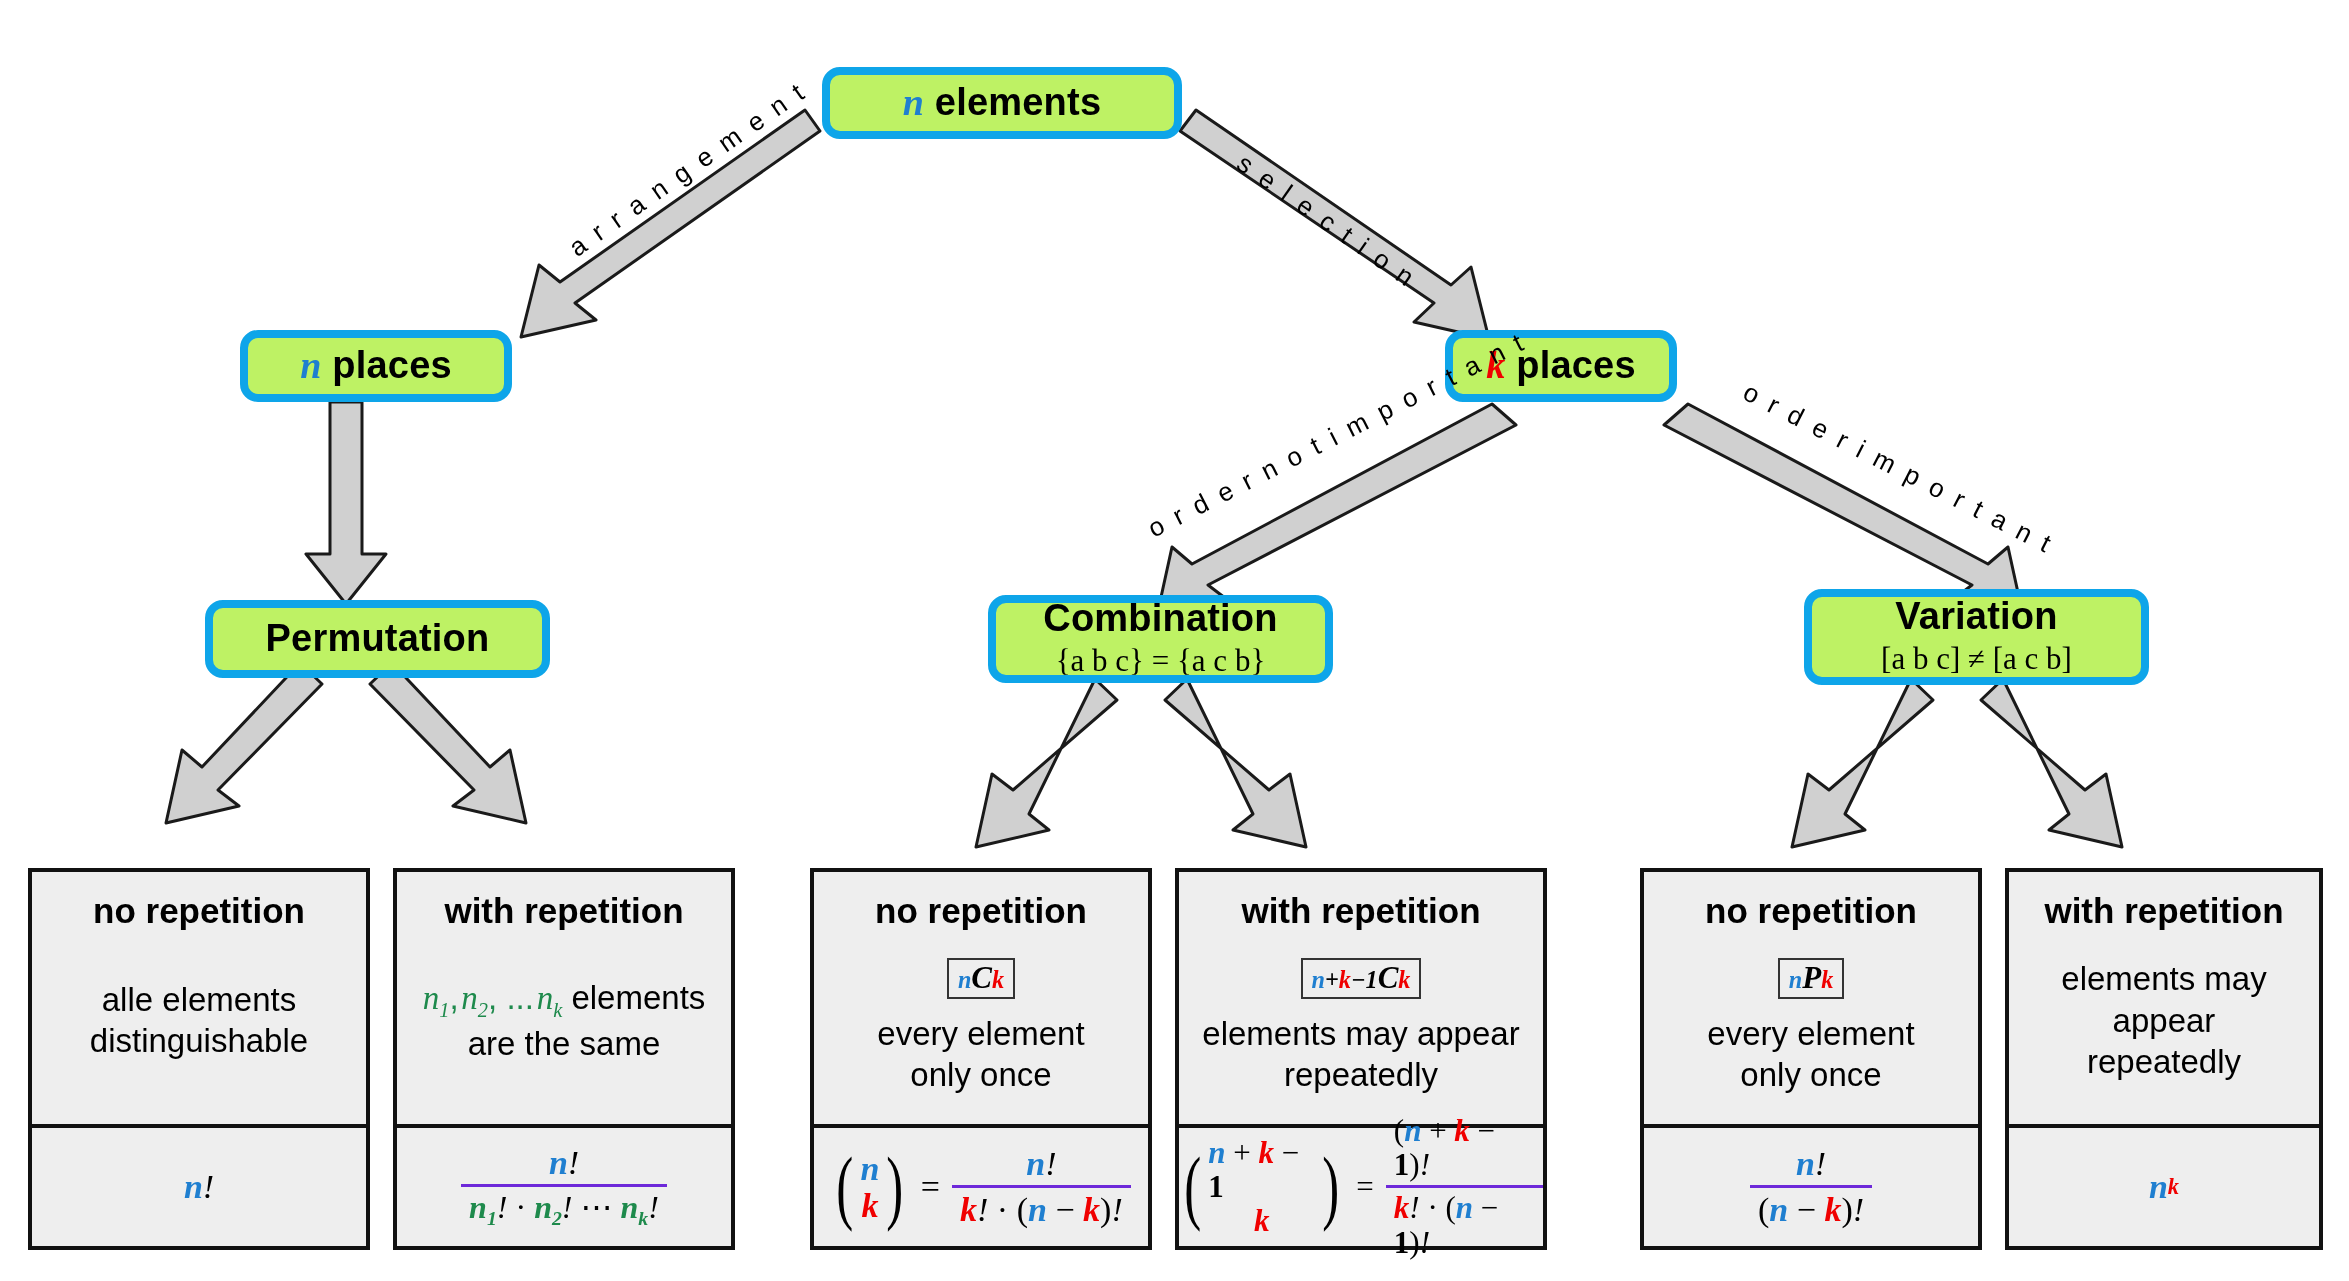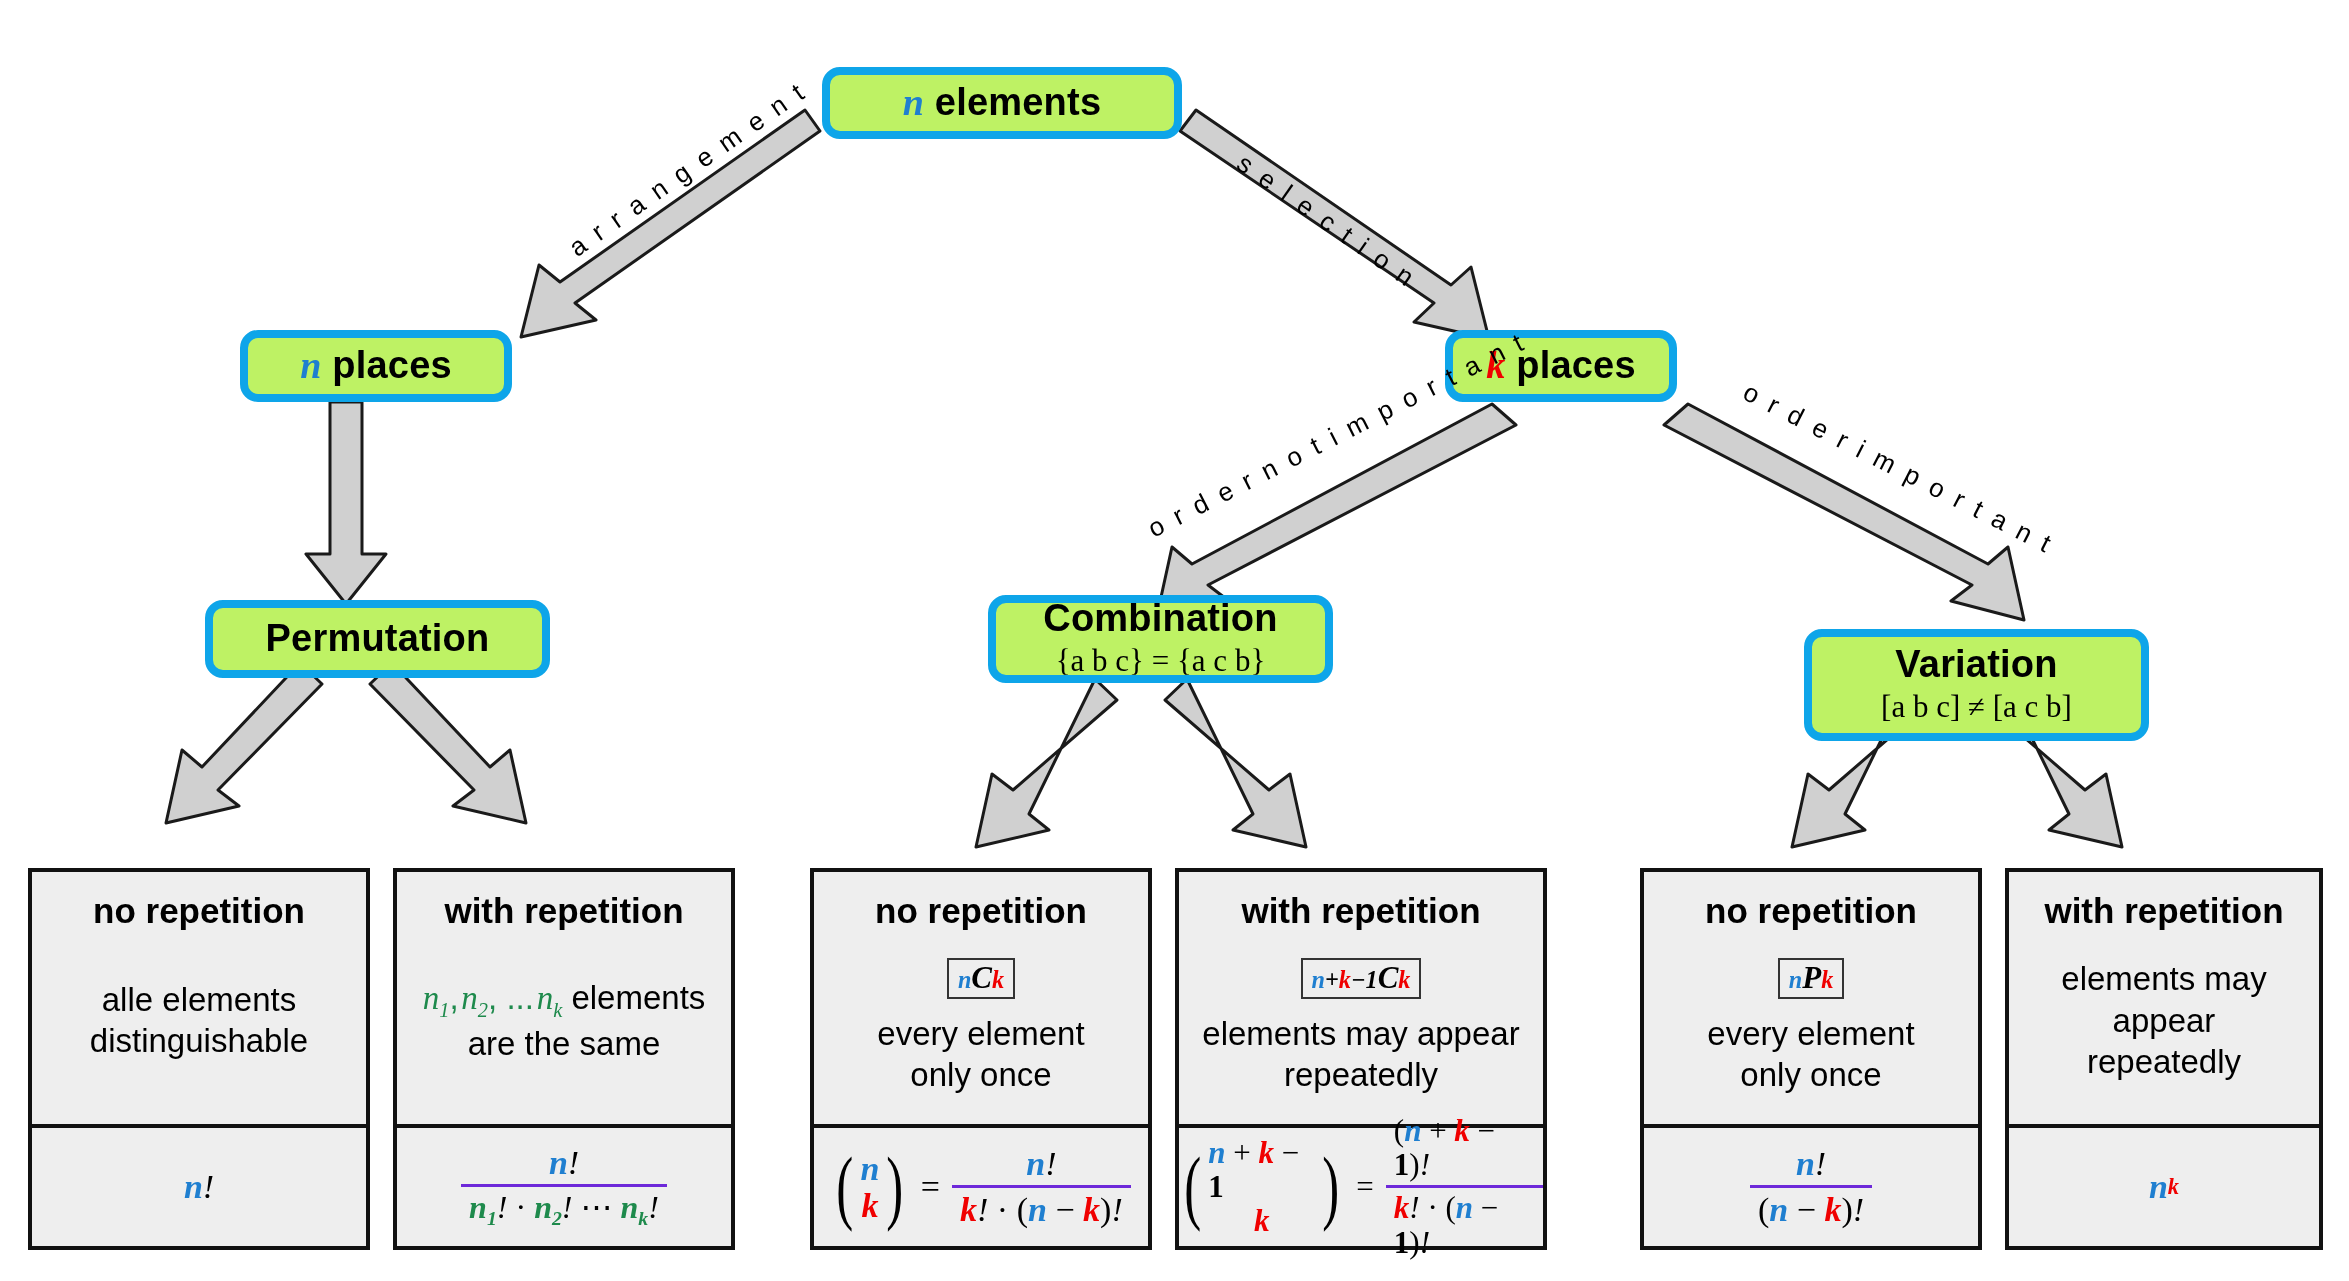--- a/index.html
+++ b/index.html
@@ -112,21 +112,21 @@
 
   <div class="node" style="left:205px;top:600px;width:345px;height:78px;">
     <div class="ttl">Permutation</div>
   </div>
 
   <div class="node" style="left:988px;top:595px;width:345px;height:88px;">
     <div class="ttl">Combination</div>
     <div class="sub">{a b c} = {a c b}</div>
   </div>
 
-  <div class="node" style="left:1804px;top:629px;width:345px;height:112px;">
+  <div class="node" style="left:1804px;top:589px;width:345px;height:96px;">
     <div class="ttl">Variation</div>
     <div class="sub">[a b c] ≠ [a c b]</div>
   </div>
 
   <div class="leaf" style="left:28px;top:868px;width:342px;height:382px;">
     <div class="top">
       <div class="hd">no repetition</div>
       <div class="desc">
         <div>alle elements</div>
         <div>distinguishable</div>

